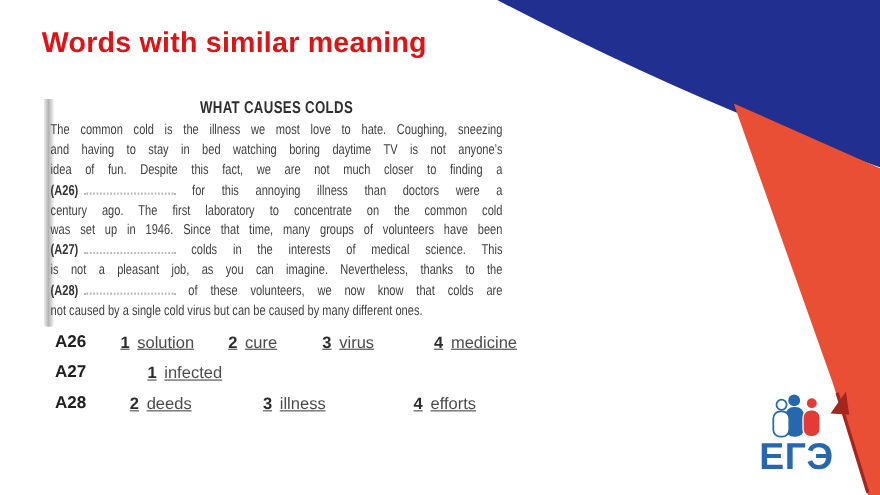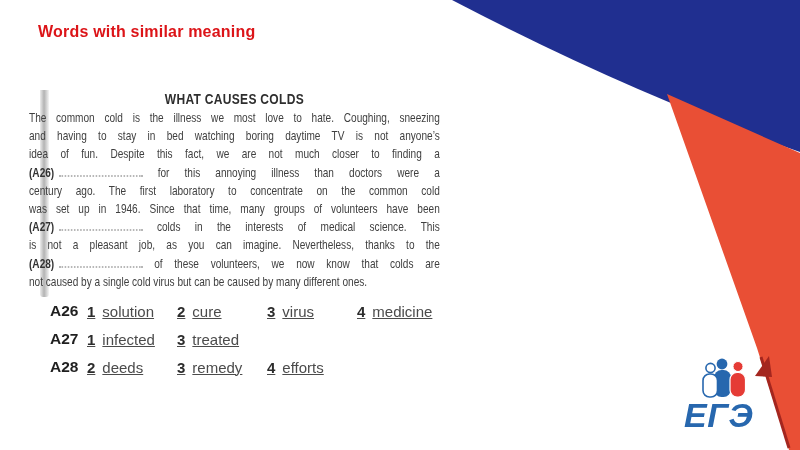--- a/index.html
+++ b/index.html
@@ -5,53 +5,53 @@
   html,body{margin:0;padding:0;background:#fff;}
   .slide{
     position:relative;width:800px;height:450px;background:#ffffff;
     overflow:hidden;font-family:"Liberation Sans",sans-serif;
   }
   
   .deco{position:absolute;top:0;left:0;width:800px;height:450px;pointer-events:none;}
   
   .slide-title{
     position:absolute;left:38px;top:23px;
-    font-size:16px;font-weight:700;letter-spacing:.2px;
+    font-size:26px;font-weight:700;letter-spacing:.2px;
   }
   
   .scan-strip{
     position:absolute;left:40px;top:90px;width:9px;height:207px;
     background:linear-gradient(90deg,#ececec 0%,#b3b3b3 45%,#dcdcdc 80%,#f6f6f6 100%);
     border-radius:0 0 3px 3px;
   }
-  .passage{position:absolute;left:29px;top:89px;width:412px;}
+  .passage{position:absolute;left:46px;top:89px;width:412px;}
   .passage-inner{width:530px;transform:scaleX(0.775);transform-origin:left top;}
   .p-heading{
     text-align:center;font-size:15.5px;font-weight:600;color:#2e2e2e;
     letter-spacing:.4px;height:20px;line-height:20px;
   }
   .pline{
     font-size:13px;line-height:18.2px;height:18.2px;color:#3f3f3f;
     white-space:nowrap;text-align:justify;
   }
   .pline.just{text-align-last:justify;}
   .gap-label{font-weight:700;color:#333;}
   .blank{
     display:inline-block;width:108px;height:9px;
     border-bottom:2px dotted #b7b7b7;margin-left:6px;
   }
   
   .options{position:absolute;left:50px;top:297px;width:420px;}
-  .opt-row{display:flex;align-items:center;height:28px;}
+  .opt-row{display:flex;align-items:center;height:28px;gap:31px;}
   .opt-label{width:37px;font-size:15.5px;font-weight:700;color:#1f1f1f;}
   .opt-cell{width:90px;font-size:15px;color:#4b4b4b;text-decoration:underline;}
-  .opt-cell:last-child{width:auto;}
+  .opt-cell:last-child{width:auto;margin-left:16px;}
   .opt-num{font-weight:700;color:#2c2c2c;margin-right:7px;}
   
-  .ege-logo{position:absolute;left:684px;top:358px;width:80px;font-style:italic;}
+  .ege-logo{position:absolute;left:684px;top:358px;width:80px;text-align:center;}
   .ege-icon{display:block;margin:0 auto;}
   .ege-text{font-size:34px;font-weight:700;line-height:30px;letter-spacing:.5px;}
 </style>
 </head>
 <body>
 
 <div class="slide">
 
   <svg class="deco" viewBox="0 0 800 450">
     <path d="M452,0 L800,0 L800,152 Q636,96 452,0 Z" fill="#202f90"></path>
@@ -85,26 +85,25 @@
       <div class="opt-row">
         <span class="opt-label">A26</span>
         <div class="opt-cell"><span class="opt-num">1</span><span>solution</span></div>
         <div class="opt-cell"><span class="opt-num">2</span><span>cure</span></div>
         <div class="opt-cell"><span class="opt-num">3</span><span>virus</span></div>
         <div class="opt-cell"><span class="opt-num">4</span><span>medicine</span></div>
       </div>
       <div class="opt-row">
         <span class="opt-label">A27</span>
         <div class="opt-cell"><span class="opt-num">1</span><span>infected</span></div>
-        <div class="opt-cell"><span class="opt-num">3</span><span>treated</span></div>
       </div>
       <div class="opt-row">
         <span class="opt-label">A28</span>
         <div class="opt-cell"><span class="opt-num">2</span><span>deeds</span></div>
-        <div class="opt-cell"><span class="opt-num">3</span><span>remedy</span></div>
+        <div class="opt-cell"><span class="opt-num">3</span><span>illness</span></div>
         <div class="opt-cell"><span class="opt-num">4</span><span>efforts</span></div>
       </div>
     </div>
 
   <div class="ege-logo">
     <svg class="ege-icon" width="48" height="42" viewBox="0 0 48 42">
 
       <circle cx="22" cy="6" r="5.4" fill="#2767ae"></circle>
       <rect x="14" y="12" width="17" height="27" rx="7.5" fill="#2767ae"></rect>
 

